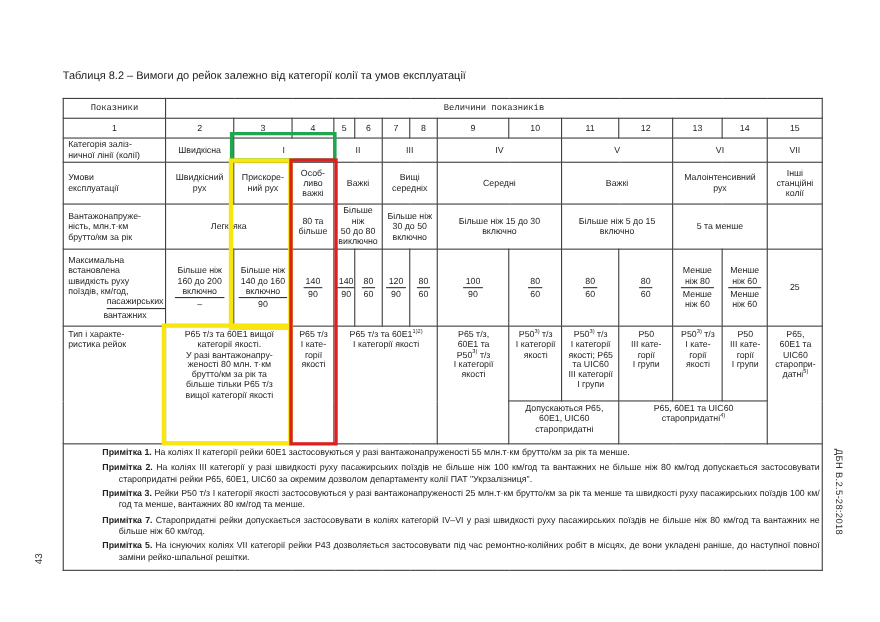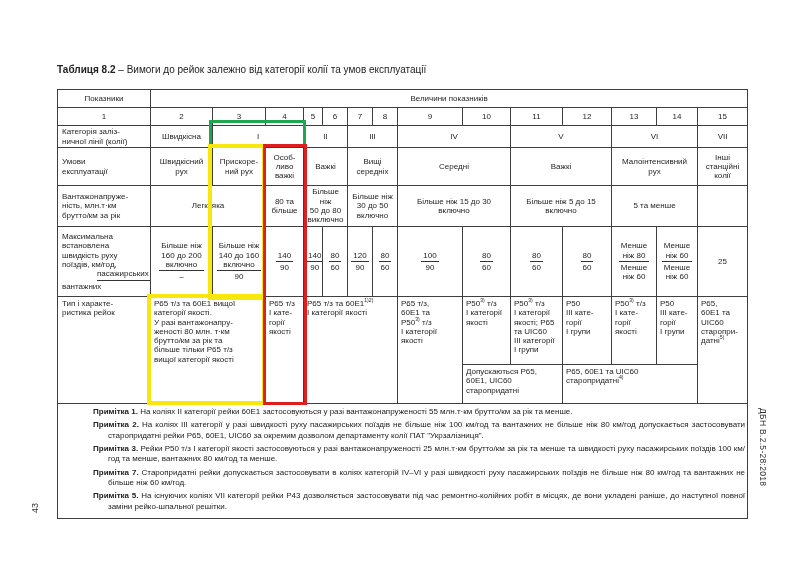--- a/index.html
+++ b/index.html
@@ -3,43 +3,43 @@
 <meta charset="utf-8">
 <style>
   html,body{margin:0;padding:0;}
   body{
     width:800px;height:565px;position:relative;overflow:hidden;
     background:#ffffff;color:#1e1e1e;
     font-family:"Liberation Sans","DejaVu Sans",sans-serif;
     -webkit-font-smoothing:antialiased;
   }
   .title{position:absolute;left:57px;top:64px;font-size:10px;color:#222;}
-  .title b{font-weight:bold;}
+  .title b{font-weight:normal;}
 
   table.req{
     position:absolute;left:57px;top:89px;width:690px;
     border-collapse:collapse;table-layout:fixed;
   }
   table.req td{
     border:1px solid #3f3f3f;
     font-size:8px;line-height:1.16;
     text-align:center;vertical-align:middle;
     padding:1px 2px;color:#252525;
     overflow:hidden;word-wrap:break-word;
   }
   table.req td.lbl{text-align:left;padding-left:4px;}
-  table.req td.left{text-align:left;vertical-align:top;padding:2px 2px 1px 3px;margin-left:30px;}
+  table.req td.left{text-align:center;vertical-align:top;padding:2px 2px 1px 3px;margin-left:30px;}
   table.req td.top{vertical-align:top;padding-top:2px;}
   table.req td sup{font-size:0.65em;vertical-align:super;line-height:0;}
   .frac{display:inline-block;vertical-align:middle;}
   .ftop{display:block;border-bottom:1px solid #333;padding:0 2px 1px 2px;}
   .fbot{display:block;padding-top:1px;}
   td.lbl .frac{text-align:left;}
   td.lbl .ftop{padding-left:0;display:inline-block;margin-left:35px;}
-  td.lbl .fbot{display:block;}
+  td.lbl .fbot{display:block;margin-left:32px;}
   td.notes-cell{vertical-align:top;text-align:left;padding:4px 5px 2px 5px;}
   .note{
     font-size:8px;line-height:10.6px;margin-bottom:2.5px;
     text-align:justify;padding-left:48px;text-indent:-48px;color:#222;
   }
   .note b{font-weight:bold;margin-left:33px;}
 
   .overlay{position:absolute;border-style:solid;pointer-events:none;box-sizing:border-box;background:transparent;}
   #ov-green{left:209px;top:120px;width:97px;height:27px;border-width:3px;}
   #ov-yellow-a{left:208px;top:144px;width:58px;height:156px;border-width:4px;}
@@ -73,21 +73,21 @@
       <col style="width:25px">
       <col style="width:65px">
     <col style="width:48px">
       <col style="width:52px">
       <col style="width:49px">
     <col style="width:45px">
       <col style="width:41px">
       <col style="width:50px">
   </colgroup>
   <tbody>
-      <tr style="height: 18px;">
+      <tr style="height: 18px; font-family: Liberation Mono, monospace;">
         <td>Показники</td>
         <td colspan="14">Величини показників</td>
       </tr>
       <tr style="height: 18px;">
         <td>1</td>
         <td>2</td>
         <td>3</td>
         <td>4</td>
         <td>5</td>
         <td>6</td>

